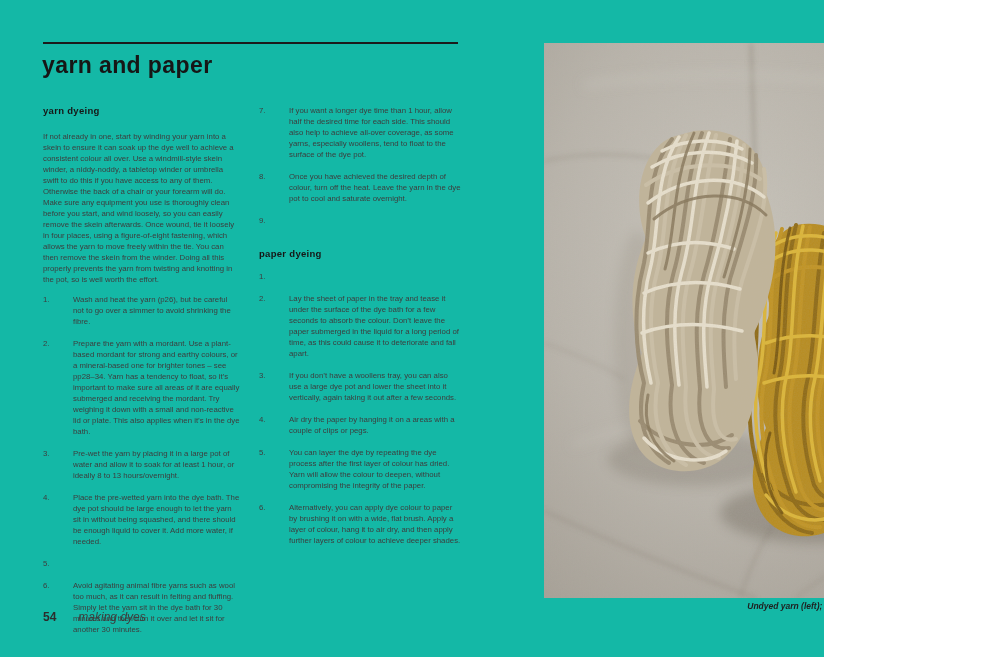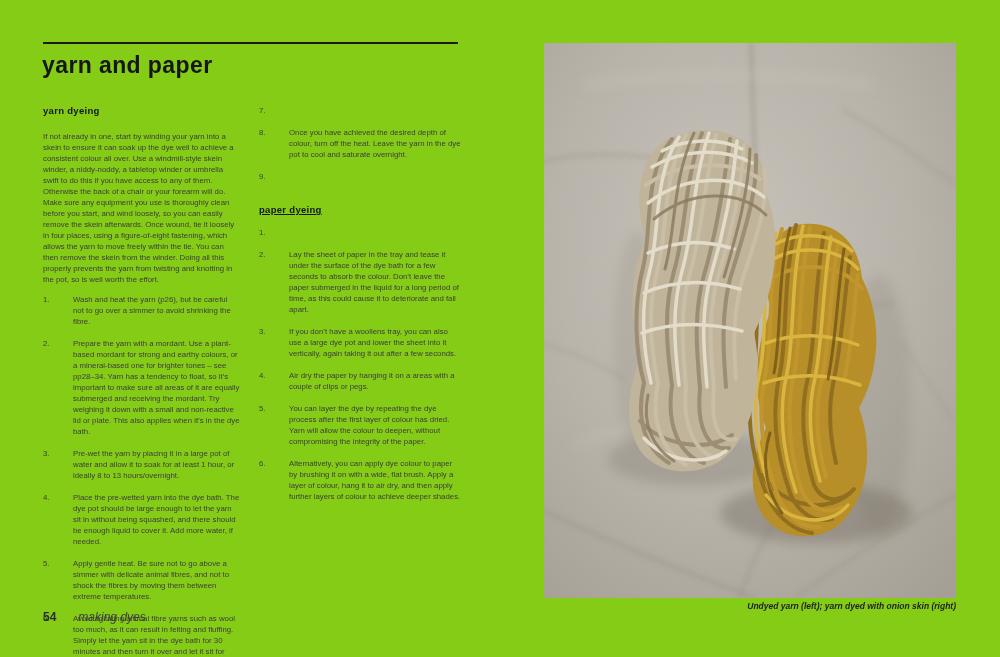--- a/index.html
+++ b/index.html
@@ -1,34 +1,34 @@
 <!DOCTYPE html>
 <html><head>
 <meta charset="utf-8">
 <style>
   * { margin:0; padding:0; box-sizing:border-box; }
   html,body { background:#ffffff; }
   .page {
-    position:relative; width:1000px; height:657px; background:#84cc16;
+    position:relative; width:824px; height:657px; background:#14b8a6;
     font-family:"Liberation Sans", sans-serif; color:#3d3d3d; overflow:hidden;
   }
   .top-rule { position:absolute; left:43px; top:42px; width:415px; height:2px; background:#1b1b1b; }
   .page-title {
     position:absolute; left:42px; top:52px; font-size:23px; font-weight:bold;
     color:#161616; letter-spacing:0.4px;
   }
   .text-block { position:absolute; left:43px; top:105px; width:418px; display:flex; }
   .col { font-size:7.8px; line-height:11px; }
   .col-1 { width:197px; margin-right:19px; }
   .col-2 { width:202px; }
   .section-heading {
     font-size:9.5px; font-weight:bold; color:#161616; letter-spacing:0.3px;
     margin-bottom:15px;
   }
-  .section-heading.mid { margin-top:22px; margin-bottom:12px;text-decoration:underline; }
+  .section-heading.mid { margin-top:22px; margin-bottom:12px; }
   .intro { margin-bottom:9px; }
   .steps { list-style:none; }
   .step { display:flex; margin-bottom:11px; }
   .step .num { width:30px; flex-shrink:0; }
   .step .txt { flex:1; }
   .footer { position:absolute; left:43px; top:610px; font-size:12px; color:#2c2c2c; }
   .footer .pagenum { font-weight:bold; }
   .footer .section { font-style:italic; margin-left:22px; color:#3d3d3d; }
   .photo {
     position:absolute; left:544px; top:43px; width:412px; height:555px; overflow:hidden;
@@ -63,32 +63,32 @@
         <li class="step">
             <span class="num">3.</span>
             <span class="txt">Pre-wet the yarn by placing it in a large pot of water and allow it to soak for at least 1 hour, or ideally 8 to 13 hours/overnight.</span>
           </li>
         <li class="step">
             <span class="num">4.</span>
             <span class="txt">Place the pre-wetted yarn into the dye bath. The dye pot should be large enough to let the yarn sit in without being squashed, and there should be enough liquid to cover it. Add more water, if needed.</span>
           </li>
         <li class="step">
             <span class="num">5.</span>
-            <span class="txt">Apply gentle heat. Be sure not to go above a simmer with delicate animal fibres, and not to shock the fibres by moving them between extreme temperatures.</span>
           </li>
         <li class="step">
             <span class="num">6.</span>
             <span class="txt">Avoid agitating animal fibre yarns such as wool too much, as it can result in felting and fluffing. Simply let the yarn sit in the dye bath for 30 minutes and then turn it over and let it sit for another 30 minutes.</span>
           </li>
       </ul>
     </div>
     <div class="col col-2">
       <ul class="steps">
         <li class="step">
             <span class="num">7.</span>
+            <span class="txt">If you want a longer dye time than 1 hour, allow half the desired time for each side. This should also help to achieve all-over coverage, as some yarns, especially woollens, tend to float to the surface of the dye pot.</span>
           </li>
         <li class="step">
             <span class="num">8.</span>
             <span class="txt">Once you have achieved the desired depth of colour, turn off the heat. Leave the yarn in the dye pot to cool and saturate overnight.</span>
           </li>
         <li class="step">
             <span class="num">9.</span>
           </li>
       </ul>
       <div class="section-heading mid">paper dyeing</div>

